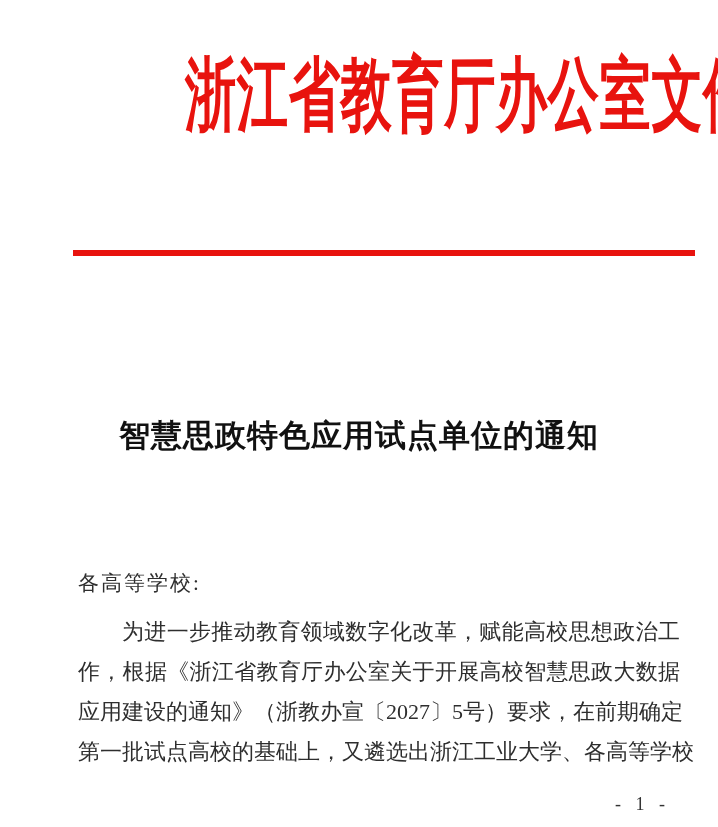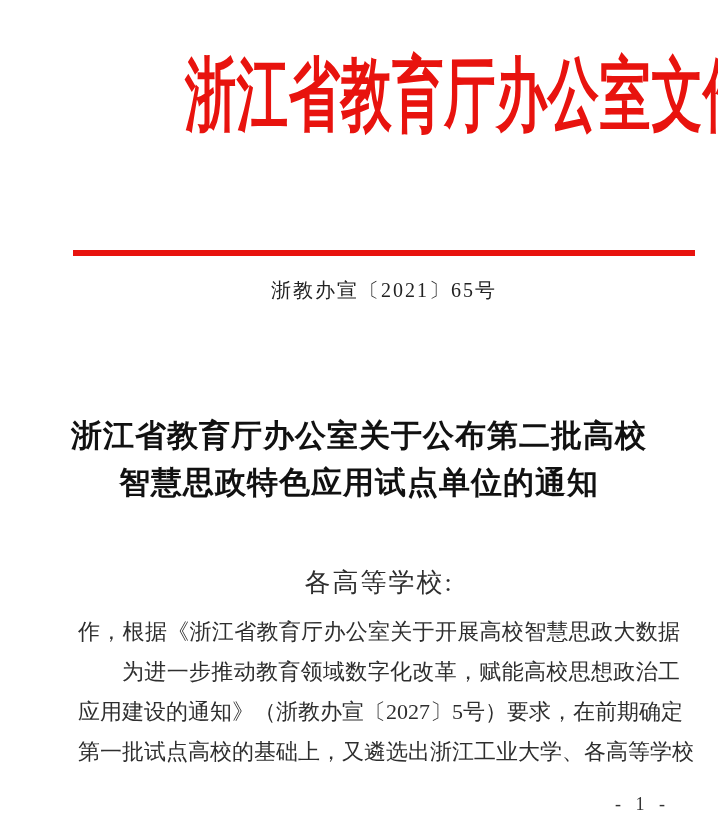--- a/index.html
+++ b/index.html
@@ -58,25 +58,24 @@
     line-height: 47px;
     font-weight: bold;
     color: #111111;
     letter-spacing: 1px;
   }
   .salutation {
     position: absolute;
     top: 563px;
     left: 78px;
     width: 602px;
-    font-size: 26px;
+    font-size: 21px;
     line-height: 40px;
     color: #2e2e2e;
     letter-spacing: 2px;
-    text-align: center;
   }
   .paragraph {
     position: absolute;
     top: 612px;
     left: 78px;
     width: 602px;
     font-size: 22px;
     line-height: 40px;
     color: #2e2e2e;
   }
@@ -100,31 +99,29 @@
 </style>
 </head>
 <body>
 
 <div class="page">
 
   <div class="org-title">浙江省教育厅办公室文件</div>
 
   <div class="red-line"></div>
 
-  <div class="doc-number">浙教办宣〔2021〕65号</div>
 
   <div class="doc-title">
-    <div>浙江省教育厅办公室关于公布第二批高校</div>
     <div>智慧思政特色应用试点单位的通知</div>
   </div>
 
   <div class="salutation">各高等学校:</div>
 
   <div class="paragraph">
+    <div class="pline first">为进一步推动教育领域数字化改革，赋能高校思想政治工</div>
     <div class="pline">作，根据《浙江省教育厅办公室关于开展高校智慧思政大数据</div>
-    <div class="pline first">为进一步推动教育领域数字化改革，赋能高校思想政治工</div>
     <div class="pline">应用建设的通知》（浙教办宣〔2027〕5号）要求，在前期确定</div>
     <div class="pline">第一批试点高校的基础上，又遴选出浙江工业大学、各高等学校</div>
   </div>
 
   <div class="page-number">- 1 -</div>
 
 </div>
 
 </body></html>

